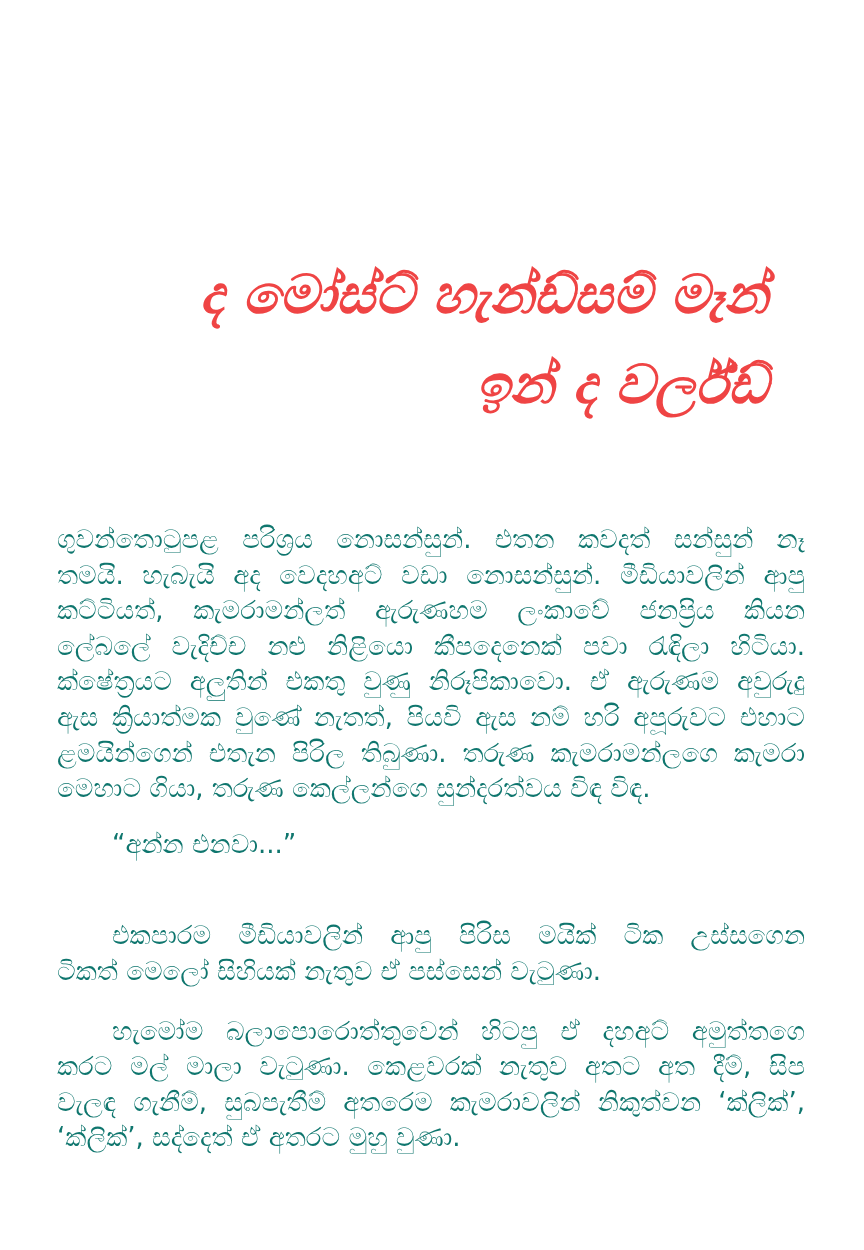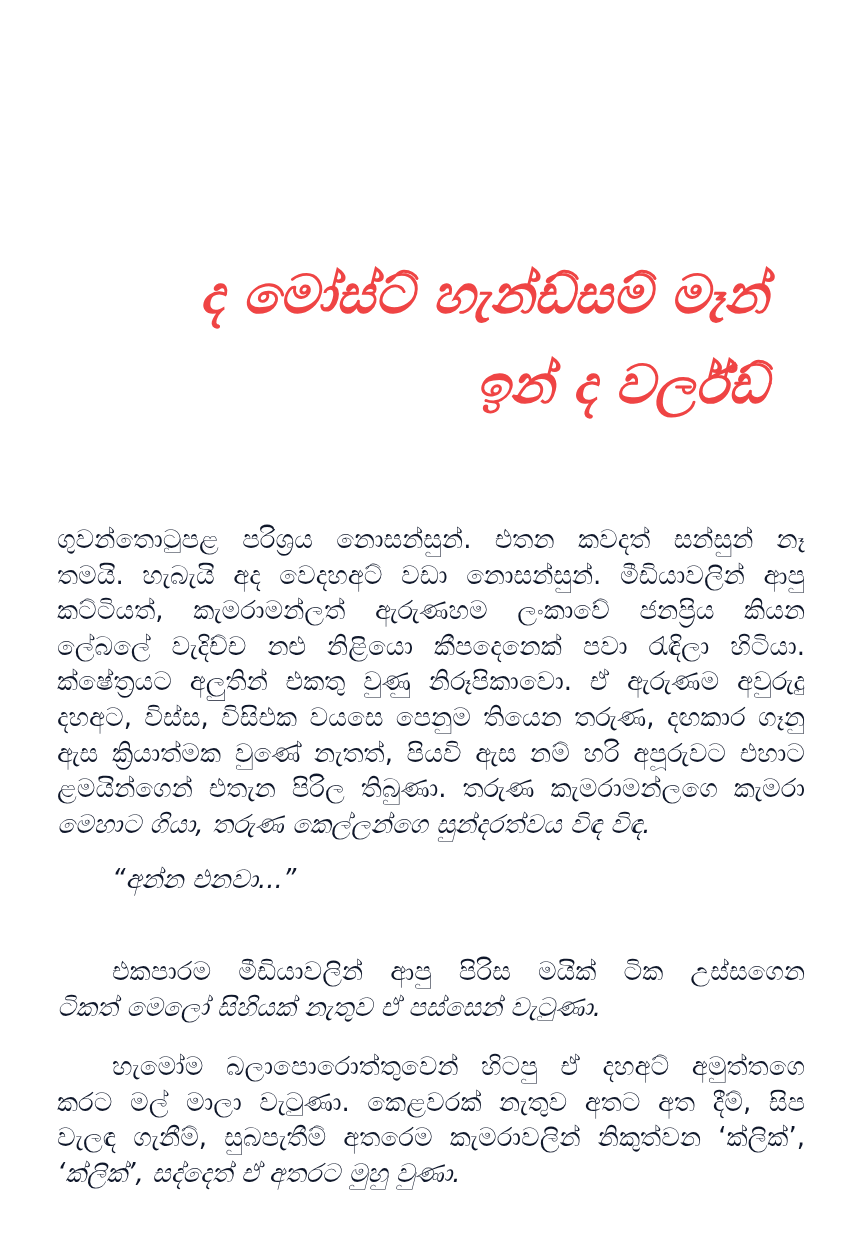--- a/index.html
+++ b/index.html
@@ -28,34 +28,33 @@
     color: #ef4444;
     white-space: nowrap;
   }
   .body-block {
     position: absolute;
     top: 522px;
     left: 57px;
     width: 748px;
     font-size: 26px;
     line-height: 35.6px;
-    color: #0f172a;
+    color: #0f766e;
   }
   .para { margin: 0; }
   .para.gap-p1 { margin-bottom: 20px; }
   .para.gap-p2 { margin-bottom: 56px; }
   .para.gap-p3 { margin-bottom: 24px; }
   .jl {          
     text-align: justify;
     text-align-last: justify;
   }
   .ll {          
     text-align: right;
     text-align-last: left;
-    font-style: italic;
   }
   .indent { text-indent: 55px; }   
 </style>
 </head>
 <body>
 
 <div class="page">
 
   <div class="title-block">
     <div>ද මෝස්ට් හැන්ඩ්සම් මෑන්</div>
@@ -63,21 +62,20 @@
   </div>
 
   <div class="body-block">
 
     <div class="para gap-p1">
       <div class="jl">ගුවන්තොටුපළ පරිශ්‍රය නොසන්සුන්. එතන කවදත් සන්සුන් නෑ</div>
       <div class="jl">තමයි. හැබැයි අද වෙදහඅට් වඩා නොසන්සුන්. මීඩියාවලින් ආපු</div>
       <div class="jl">කට්ටියත්, කැමරාමන්ලත් ඇරුණහම ලංකාවේ ජනප්‍රිය කියන</div>
       <div class="jl">ලේබලේ වැදිච්ච නළු නිළියො කීපදෙනෙක් පවා රැඳිලා හිටියා.</div>
       <div class="jl">ක්ෂේත්‍රයට අලුතින් එකතු වුණු නිරූපිකාවො. ඒ ඇරුණම අවුරුදු</div>
-      <div class="jl">දහඅට, විස්ස, විසිඑක වයසෙ පෙනුම තියෙන තරුණ, දඟකාර ගෑනු</div>
       <div class="jl">ඇස ක්‍රියාත්මක වුණේ නැතත්, පියවි ඇස නම් හරි අපූරුවට එහාට</div>
       <div class="jl">ළමයින්ගෙන් එතැන පිරිල තිබුණා. තරුණ කැමරාමන්ලගෙ කැමරා</div>
       <div class="ll">මෙහාට ගියා, තරුණ කෙල්ලන්ගෙ සුන්දරත්වය විඳ විඳ.</div>
     </div>
 
     <div class="para gap-p2">
       <div class="ll indent">“අන්න එනවා...”</div>
     </div>
 
     <div class="para gap-p3">

